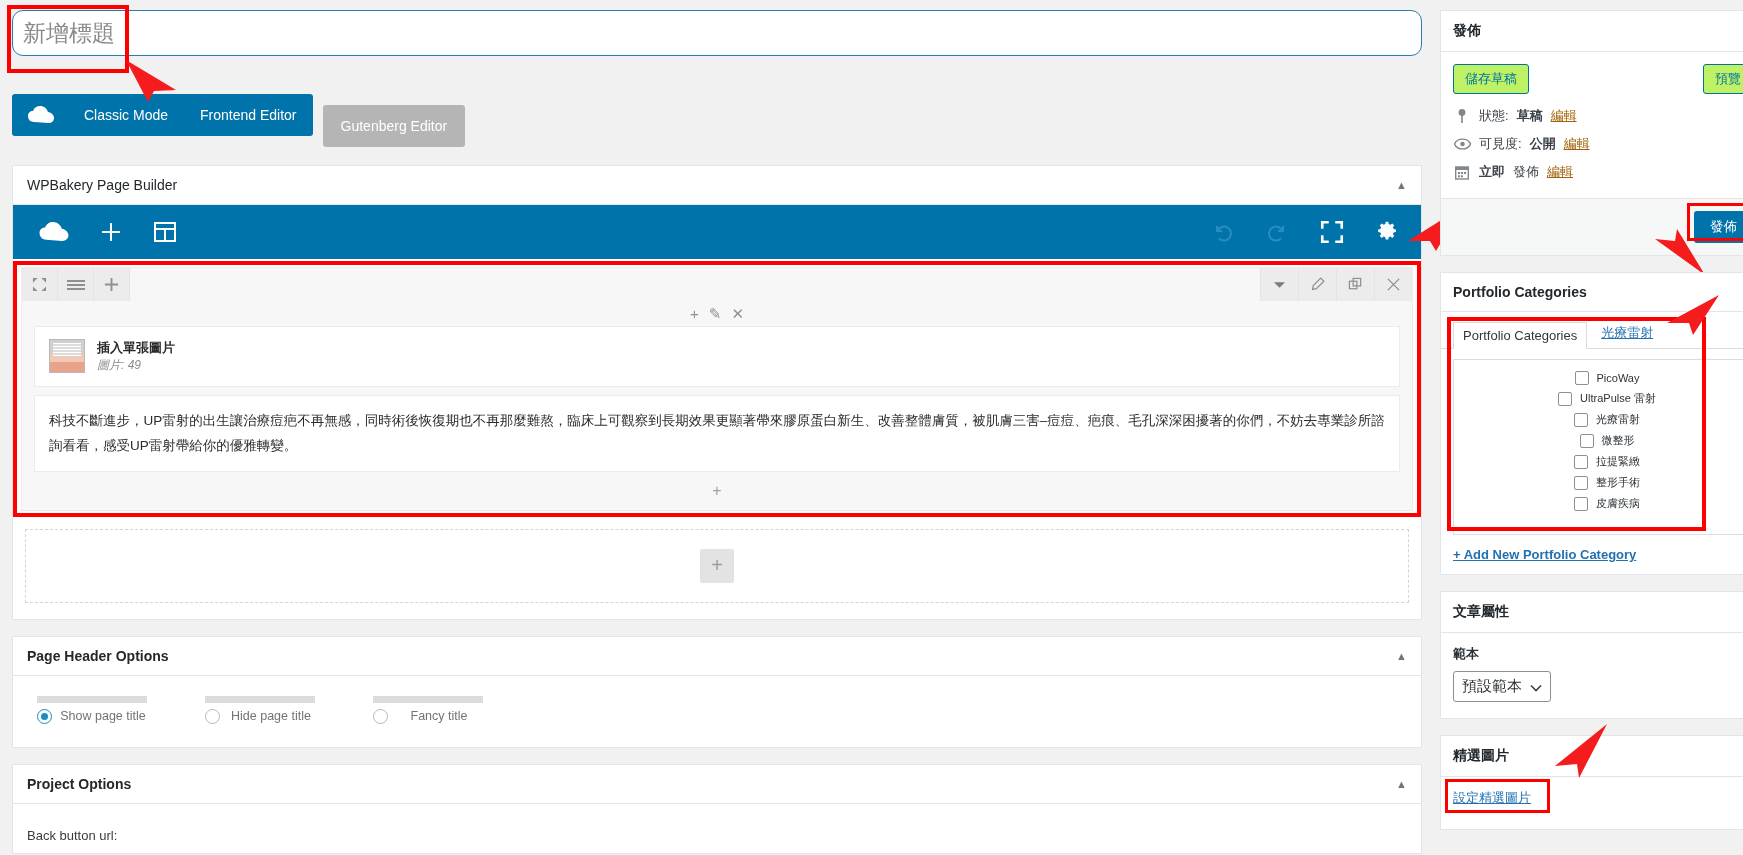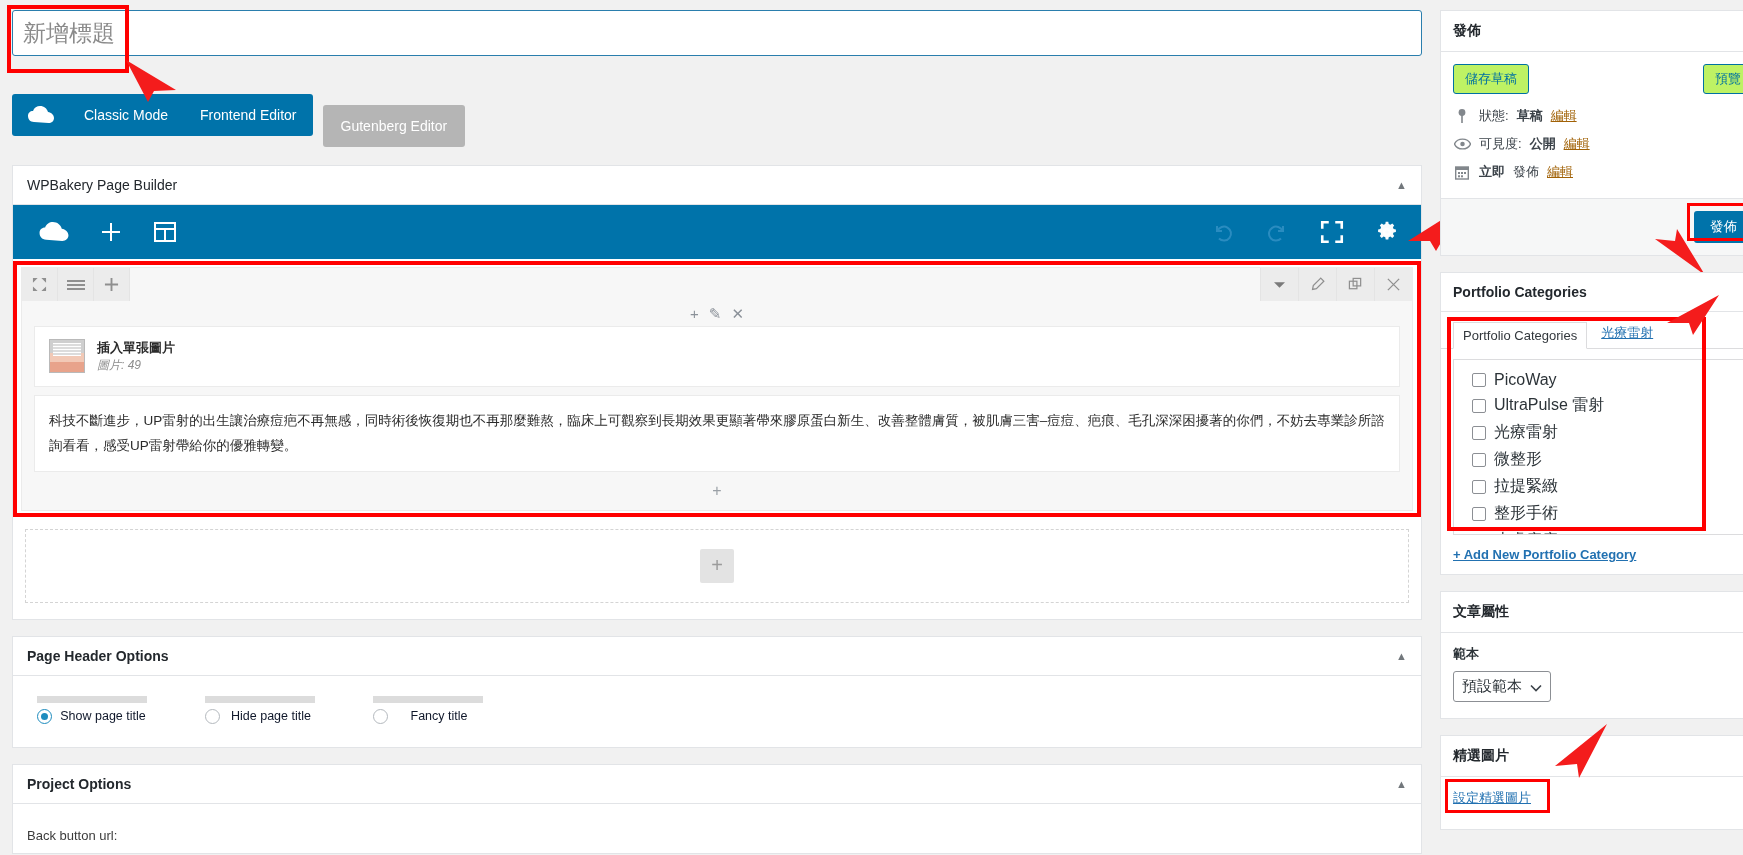--- a/index.html
+++ b/index.html
@@ -14,21 +14,21 @@
   }
   .page { position: relative; width: 1743px; height: 855px; display: flex; gap: 18px; padding: 10px 12px 0 12px; }
   .col-main { width: 1410px; flex: none; }
   .col-side { width: 326px; flex: none; }
 
   
   .title-wrap { position: relative; margin-bottom: 4px; }
   .title-input {
     width: 100%; height: 46px;
     border: 1px solid #2a7ead;
-    border-radius: 3px;
+    border-radius: 11px;
     background: #fff;
     font-size: 23px;
     padding: 4px 10px;
     color: #2b2b2b;
     font-family: "Liberation Sans", sans-serif;
     outline: none;
   }
   .title-input::placeholder { color: #8b8b8b; opacity: 1; }
   .hl { position: absolute; border: 4px solid #f00; pointer-events: none; }
   .hl-title { left: -5px; top: -5px; width: 122px; height: 68px; }
@@ -134,21 +134,21 @@
   .radio-item { width: 110px; }
   .radio-bar { height: 7px; background: #dcdcdc; width: 100%; margin-bottom: 5px; }
   .radio-line { display: flex; align-items: flex-start; gap: 8px; }
   .radio {
     width: 15px; height: 15px; border-radius: 50%;
     border: 1px solid #b4b9be; background: #fff; flex: none; margin-top: 1px;
     display: flex; align-items: center; justify-content: center; cursor: pointer;
   }
   .radio.on { border-color: #1e8cbe; }
   .radio.on::after { content: ""; width: 7px; height: 7px; border-radius: 50%; background: #1e8cbe; }
-  .radio-label { font-size: 12.5px; color: #0f172a; line-height: 1.35; text-align: center; width: 86px; }
+  .radio-label { font-size: 12.5px; color: #737373; line-height: 1.35; text-align: center; width: 86px; }
 
   
   .po-body { padding: 18px 14px 10px 14px; display: flex; align-items: flex-start; }
   .po-label { width: 300px; font-size: 13px; color: #3c3c3c; padding-top: 6px; }
   .po-field { flex: 1; }
   .po-input {
     width: 100%; height: 32px; border: 1px solid #8c8f94; border-radius: 3px;
     background: #fff; padding: 0 8px; font-size: 13px; outline: none;
     font-family: "Liberation Sans", sans-serif;
   }
@@ -189,21 +189,21 @@
   .tab-active {
     border: 1px solid #dcdcde; border-bottom: 1px solid #fff;
     background: #fff; padding: 5px 9px; font-size: 13px; margin-bottom: -1px; cursor: pointer;
   }
   .tab-link { color: #2271b1; text-decoration: underline; font-size: 13px; padding-bottom: 6px; cursor: pointer; }
   .cat-list-wrap { padding: 10px 12px 4px 12px; position: relative; }
   .cat-list {
     border: 1px solid #dcdcde; background: #fff; padding: 8px 10px;
     height: 176px; overflow-y: auto;
   }
-  .cat-item { display: flex; align-items: center; gap: 8px; padding: 3px 0 3px 8px; font-size: 16px; color: #2c3338; }
+  .cat-item { display: flex; align-items: center; gap: 8px; padding: 3px 0 3px 8px; font-size: 11px; color: #2c3338; justify-content: center; }
   .chk {
     width: 14px; height: 14px; border: 1px solid #8c8f94; border-radius: 2px;
     background: #fff; flex: none; cursor: pointer;
   }
   .add-cat { padding: 8px 12px 12px 12px; }
   .add-cat a { color: #2271b1; text-decoration: underline; font-size: 13px; font-weight: 600; cursor: pointer; }
   .hl-cats { position: absolute; left: 6px; top: 44px; width: 259px; height: 214px; border: 4px solid #f00; pointer-events: none; }
 
   
   .attr-body { padding: 12px 12px 16px 12px; }

